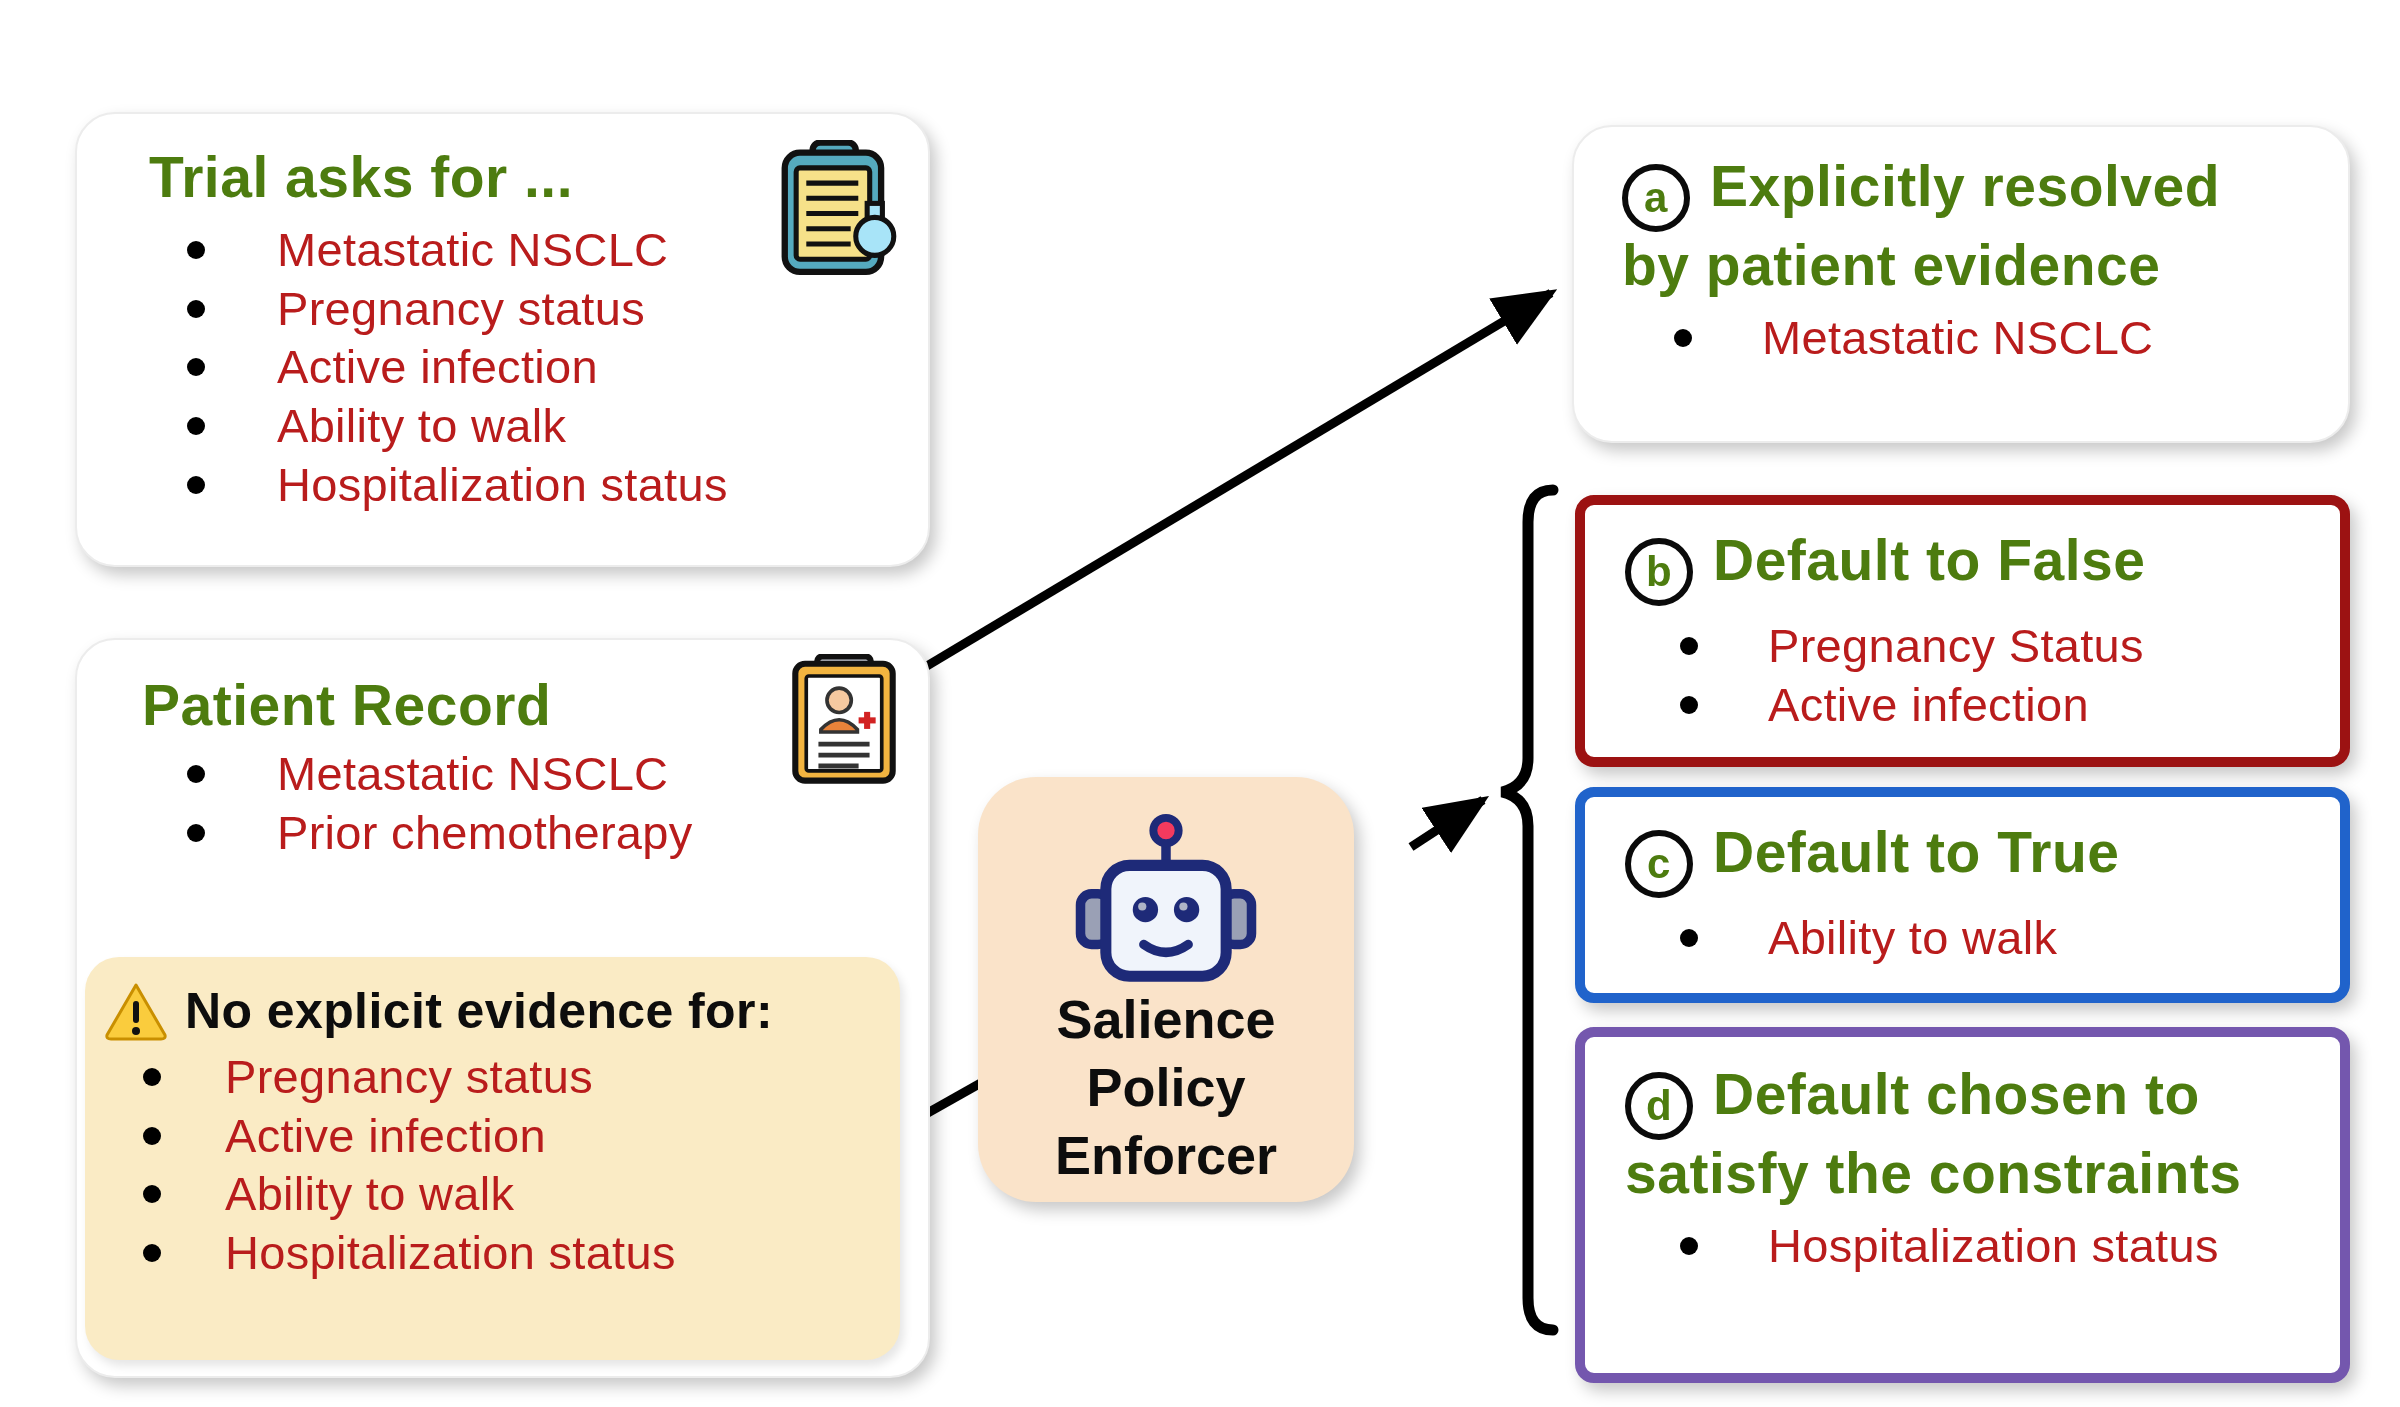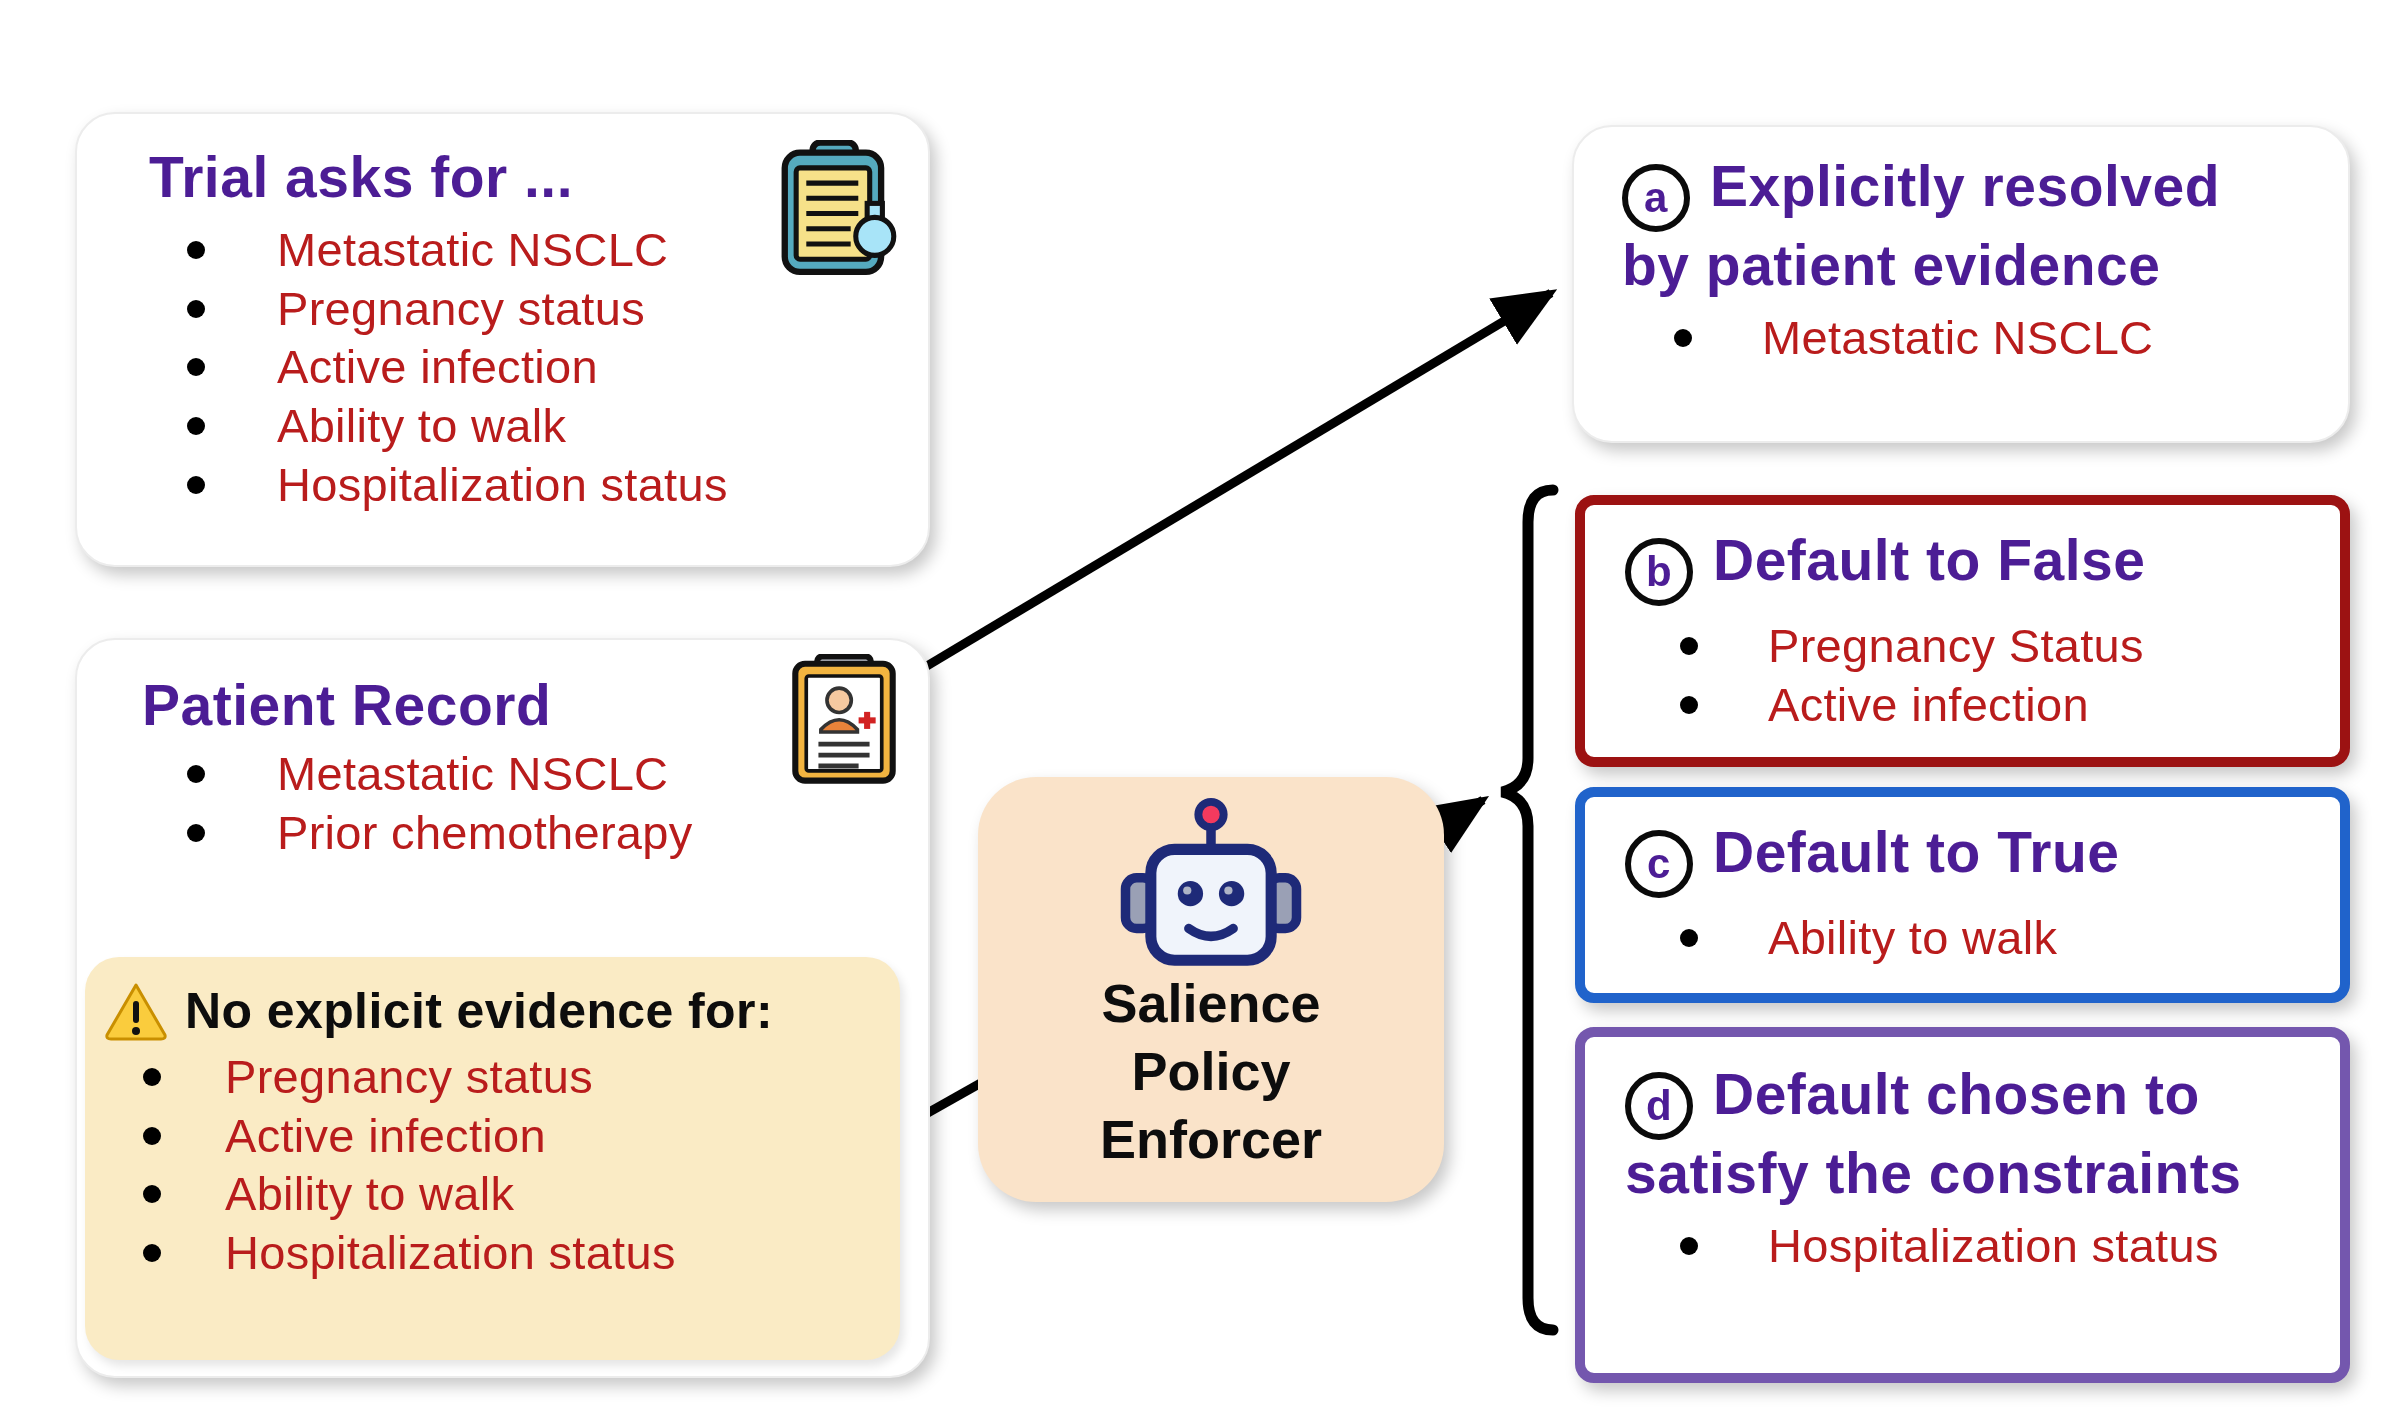--- a/index.html
+++ b/index.html
@@ -2,21 +2,21 @@
 <html style="--accent_red: #9C1212; --accent_blue: #2063CB; --accent_purple: #7457AE; --warning_fill: #FAEBC5; --enforcer_fill: #FAE3C9;"><head>
 <meta charset="utf-8">
 <style>
   html,body{margin:0;padding:0;background:#ffffff;}
   body{width:2400px;height:1407px;position:relative;overflow:hidden;
        font-family:"Liberation Sans","DejaVu Sans",sans-serif;color:#0d0d0d;}
   .canvas{position:absolute;inset:0;}
   #connectors{position:absolute;left:0;top:0;z-index:1;}
   .card{position:absolute;background:#ffffff;border-radius:40px;z-index:2;
         box-shadow:6px 8px 16px rgba(0,0,0,0.22);border:2px solid #ececec;box-sizing:border-box;}
-  .card-title{font-weight:700;font-size:57px;letter-spacing:.5px;line-height:1.16;color:#4c1d95;}
+  .card-title{font-weight:700;font-size:57px;letter-spacing:.5px;line-height:1.16;color:#4d7c0f;}
   .li{display:flex;align-items:center;margin:7px 0;}
   .dot{width:18px;height:18px;border-radius:50%;background:#000;flex:none;}
   .li-text{font-size:47px;line-height:1.1;color:#b91c1c;letter-spacing:.3px;}
 
   
   #trial-card{left:75px;top:112px;width:855px;height:455px;padding:24px 10px 0 0;}
   #trial-card .card-title{margin:6px 0 14px 72px;}
   #trial-card .dot{margin:0 72px 0 110px;}
   #patient-card{left:75px;top:638px;width:855px;height:740px;padding:24px 10px 0 0;}
   #patient-card .card-title{margin:8px 0 10px 65px;}
@@ -27,23 +27,23 @@
 
   #warning-panel{position:absolute;left:8px;top:317px;width:815px;height:403px;
         background:var(--warning_fill);border-radius:34px;box-shadow:4px 6px 10px rgba(0,0,0,0.10);
         box-sizing:border-box;padding:20px 10px 0 0;}
   .warn-head{display:flex;align-items:center;margin:4px 0 10px 18px;}
   .warn-head svg{width:66px;height:60px;flex:none;margin-right:16px;}
   .warn-title{font-weight:700;font-size:50px;letter-spacing:.4px;}
   #warning-panel .dot{margin:0 64px 0 58px;}
 
   
-  #enforcer-card{left:978px;top:777px;width:466px;height:425px;border:none;border-radius:58px;
+  #enforcer-card{left:978px;top:777px;width:376px;height:425px;border:none;border-radius:58px;
         background:var(--enforcer_fill);display:flex;flex-direction:column;align-items:center;
-        padding-top:18px;}
+        padding-top:34px;}
   #enforcer-label{font-weight:700;font-size:54px;line-height:1.26;text-align:center;margin-top:2px;}
 
   
   .badge{display:inline-flex;align-items:center;justify-content:center;width:56px;height:56px;
          border:6px solid #0a0a0a;border-radius:50%;font-weight:700;font-size:42px;
          margin-right:20px;vertical-align:-6px;}
   .title-l2{display:block;}
   #outcome-a{left:1572px;top:125px;width:778px;height:318px;padding:26px 10px 0 0;}
   #outcome-a .card-title{margin:0 0 14px 48px;}
   #outcome-a .dot{margin:0 70px 0 100px;}

